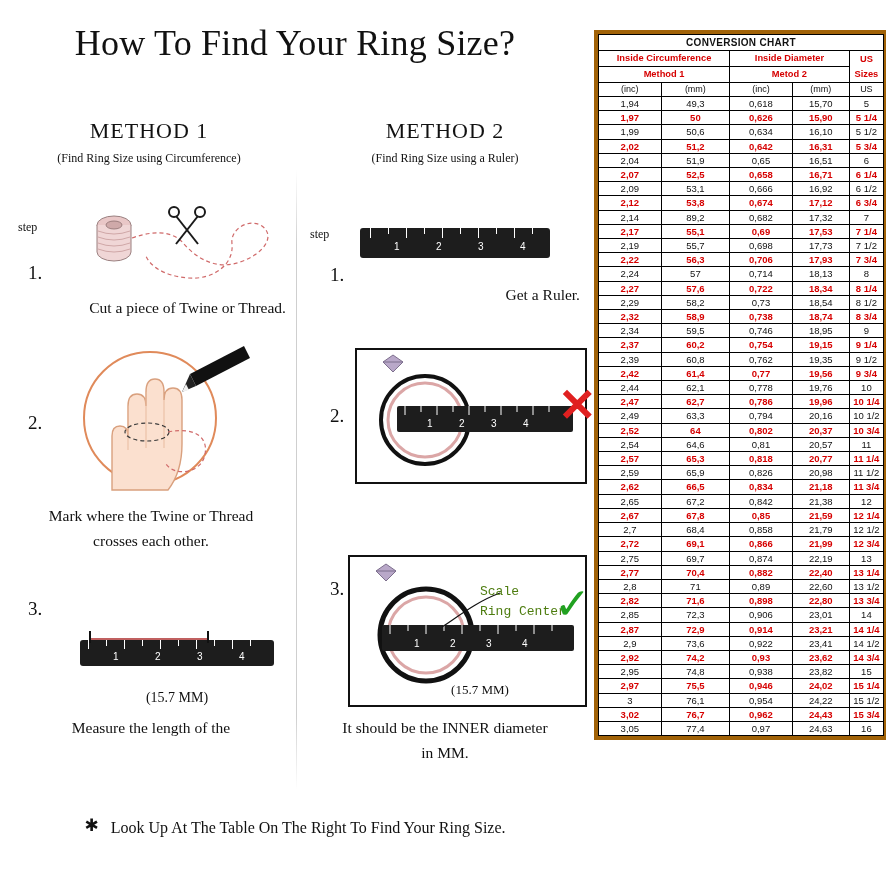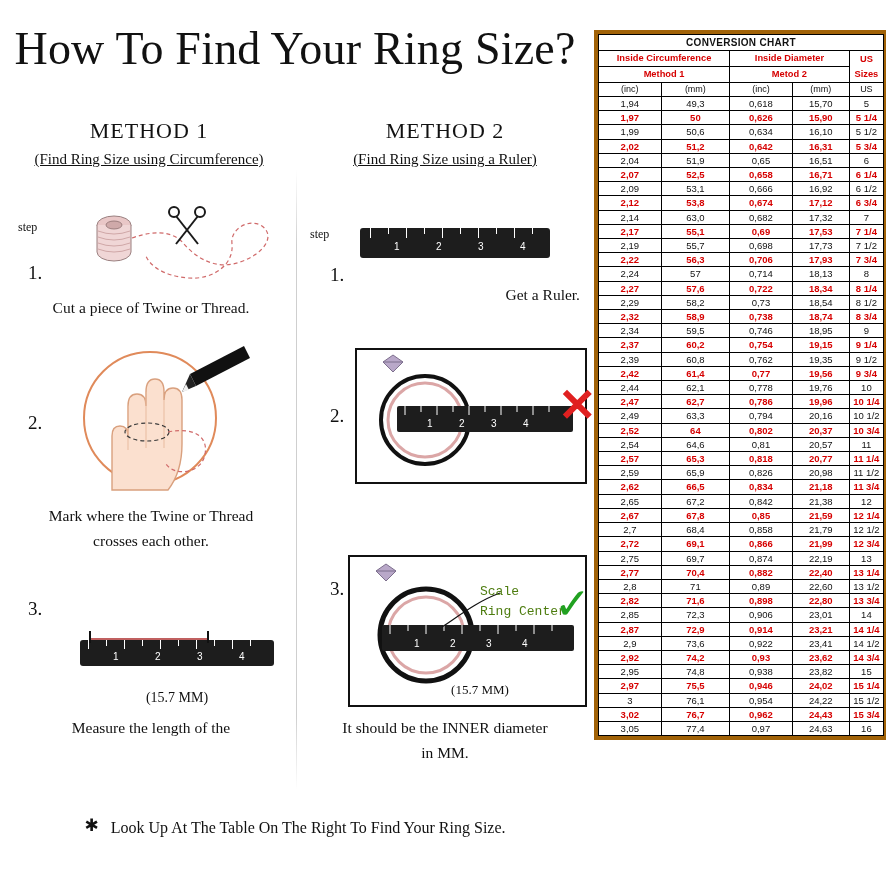--- a/index.html
+++ b/index.html
@@ -12,30 +12,30 @@
     overflow:hidden;
   }
   .page{position:relative;width:886px;height:895px;}
 
   
   .left{
     position:absolute;left:0;top:0;width:590px;height:895px;
   }
   .main-title{
     position:absolute;left:0;top:22px;width:590px;text-align:center;
-    font-size:46px;letter-spacing:.2px;
+    font-size:36px;letter-spacing:.2px;
   }
   .method-col{position:absolute;top:118px;width:290px;}
   .m1{left:4px;}
   .m2{left:300px;}
   .method-title{
     text-align:center;font-size:22px;letter-spacing:1px;
   }
   .method-sub{
-    text-align:center;font-size:15px;margin-top:7px;text-decoration:underline;
+    text-align:center;font-size:12px;margin-top:7px;
   }
   .divider{
     position:absolute;left:296px;top:170px;width:1px;height:620px;
     background:linear-gradient(to bottom,rgba(0,0,0,0),#cfcfcf 12%,#cfcfcf 88%,rgba(0,0,0,0));
   }
 
   .step-word{
     position:absolute;font-size:12px;font-family:Liberation Serif, serif;
   }
   .step-num{
@@ -141,21 +141,21 @@
       <path d="M52 40 C 80 30, 96 36, 104 46 C 118 62, 138 72, 160 64 C 184 56, 196 38, 182 28 C 170 20, 150 30, 152 46 C 154 66, 134 82, 108 80 C 84 78, 70 68, 66 58" fill="none" stroke="#d06a6a" stroke-width="1.2" stroke-dasharray="4 3"></path>
 
       <g stroke="#1a1a1a" stroke-width="2" fill="none">
         <path d="M96 18 L118 46"></path>
           <path d="M118 18 L96 46"></path>
         <circle cx="94" cy="14" r="5"></circle>
           <circle cx="120" cy="14" r="5"></circle>
       </g>
     </svg>
 
-    <div class="cap" style="left:16px;top:298px;width:270px;">Cut a piece of  Twine or Thread.</div>
+    <div class="cap" style="left:16px;top:298px;width:270px;text-align:right;">Cut a piece of  Twine or Thread.</div>
 
     <div class="step-num" style="left:28px;top:412px;">2.</div>
 
     <svg class="art" style="left:58px;top:340px;" width="230" height="160" viewBox="0 0 230 160">
       <circle cx="92" cy="78" r="66" fill="none" stroke="#e08a5a" stroke-width="2"></circle>
 
       <path d="M54 150 L54 96 q0 -10 8 -10 q8 0 8 10 L70 66 q0 -12 9 -12 q9 0 9 12 L88 52 q0 -13 9 -13 q9 0 9 13 L106 60 q0 -12 9 -12 q9 0 9 12 L124 104 q0 28 -14 46 Z" fill="#fbe0cf" stroke="#d9a07e" stroke-width="1.4"></path>
       <path d="M70 66 L70 110 M88 52 L88 108 M106 60 L106 108" stroke="#e8bb9f" stroke-width="1" fill="none"></path>
 
       <ellipse cx="89" cy="92" rx="22" ry="9" fill="none" stroke="#3a3a3a" stroke-width="1.2" stroke-dasharray="4 3"></ellipse>
@@ -382,21 +382,21 @@
           </tr>
           <tr class="red">
             <td class="c0">2,12</td>
             <td class="c1">53,8</td>
             <td class="c2">0,674</td>
             <td class="c3">17,12</td>
             <td class="c4">6 3/4</td>
           </tr>
           <tr>
             <td class="c0">2,14</td>
-            <td class="c1">63,0</td>
+            <td class="c1">89,2</td>
             <td class="c2">0,682</td>
             <td class="c3">17,32</td>
             <td class="c4">7</td>
           </tr>
           <tr class="red">
             <td class="c0">2,17</td>
             <td class="c1">55,1</td>
             <td class="c2">0,69</td>
             <td class="c3">17,53</td>
             <td class="c4">7 1/4</td>

